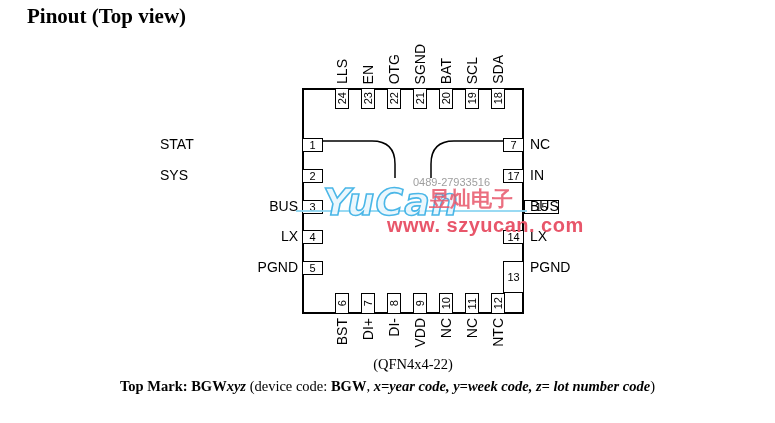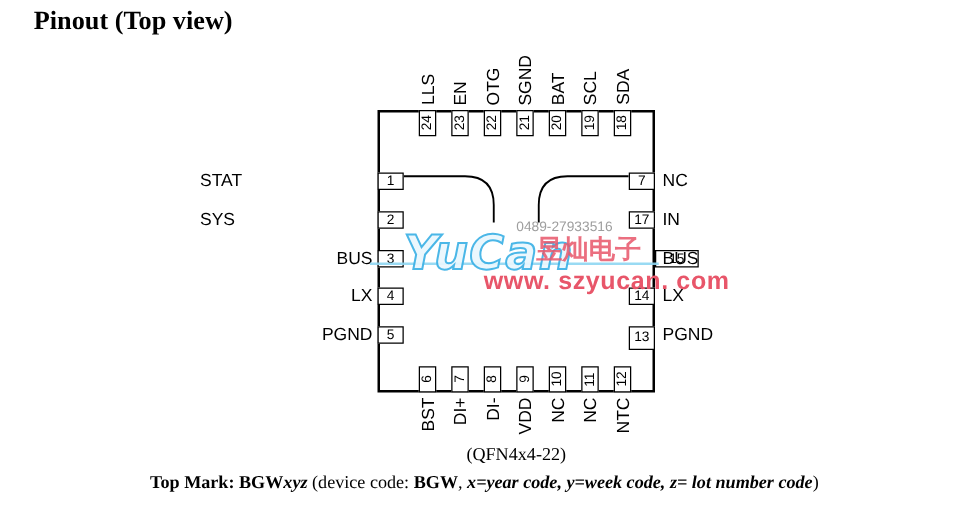--- a/index.html
+++ b/index.html
@@ -91,21 +91,21 @@
     </div>
     <div class="hlbl lbl" style="left: 530px; top: 167px; width: 138px; text-align: left;">IN</div>
     <div class="pad" style="left: 524px; top: 200px; width: 35px; height: 14px;">
       <span class="num">15</span>
     </div>
     <div class="hlbl lbl" style="left: 530px; top: 198px; width: 138px; text-align: left;">BUS</div>
     <div class="pad" style="left: 503px; top: 230px; width: 21px; height: 14px;">
       <span class="num">14</span>
     </div>
     <div class="hlbl lbl" style="left: 530px; top: 228px; width: 138px; text-align: left;">LX</div>
-    <div class="pad" style="left: 503px; top: 261px; width: 21px; height: 19px;">
+    <div class="pad" style="left: 503px; top: 261px; width: 21px; height: 32px;">
       <span class="num">13</span>
     </div>
     <div class="hlbl lbl" style="left: 530px; top: 259px; width: 138px; text-align: left;">PGND</div>
     <div class="pad" style="left: 335px; top: 88px; width: 14px; height: 21px;">
       <span class="num vtext">24</span>
     </div>
     <div class="vwrap bottom-anchor" style="left: 333px; top: 26px; width: 18px; height: 58px;">
       <span class="lbl vtext">LLS</span>
     </div>
     <div class="pad" style="left: 361px; top: 88px; width: 14px; height: 21px;">

